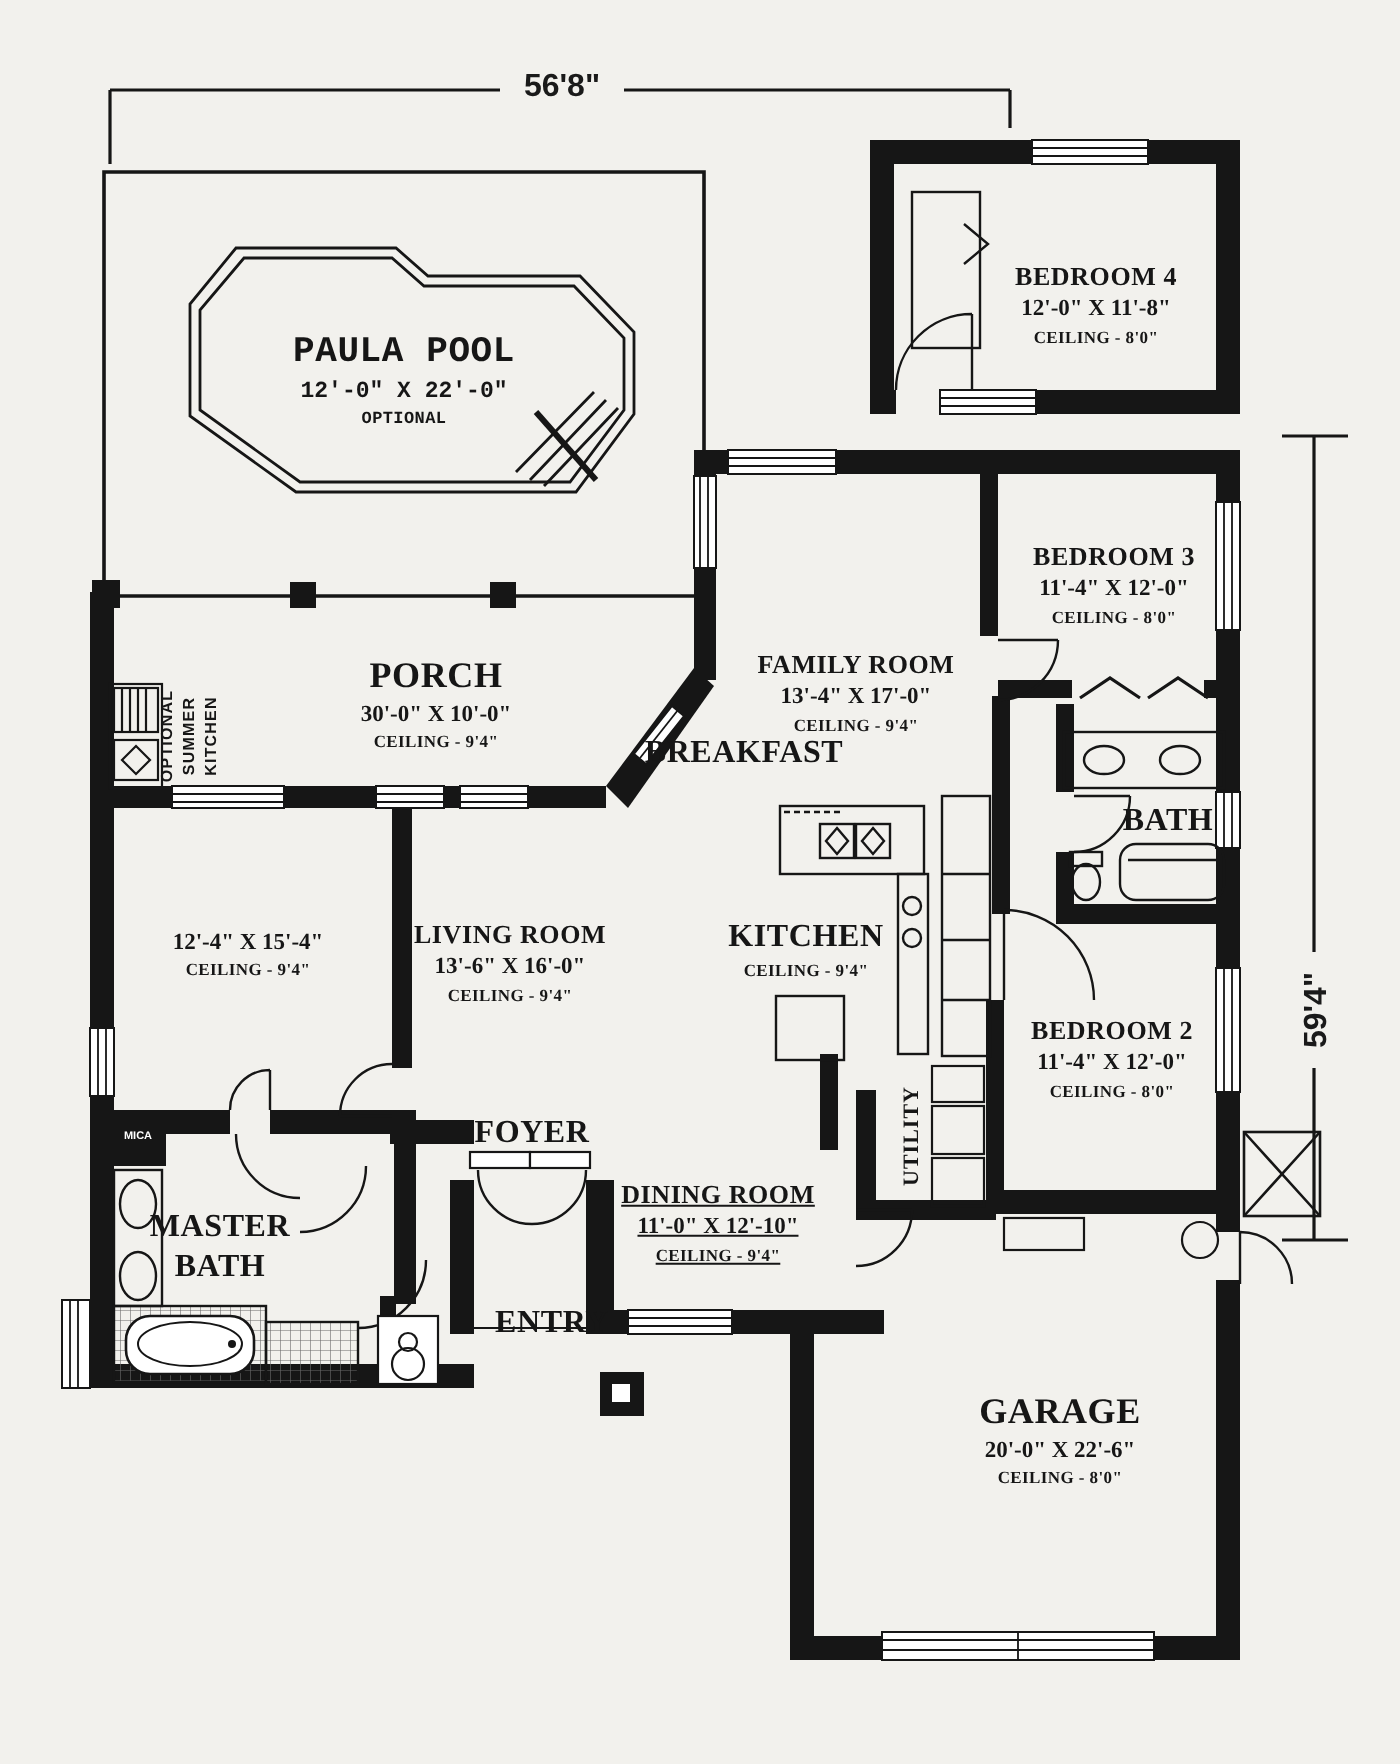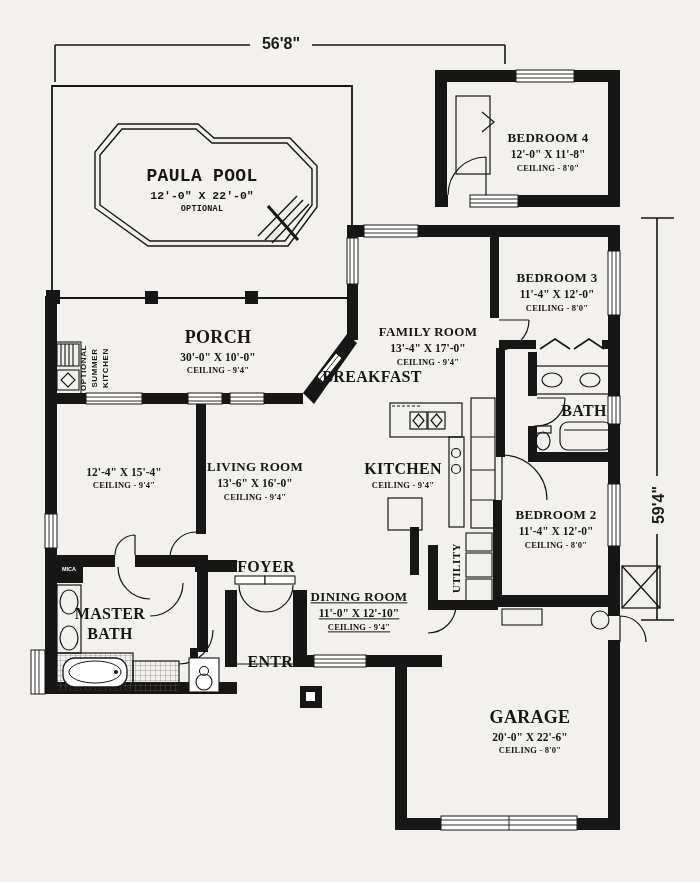--- a/index.html
+++ b/index.html
@@ -319,21 +319,21 @@
 
 <div class="lbl vert util" style="left:457px;top:568px;">
   <div>UTILITY</div>
 </div>
 
 <div class="lbl" style="left:110px;top:624px;">
   <div class="rname sm">MASTER</div>
   <div class="rname sm">BATH</div>
 </div>
 
-<div class="lbl" style="left:530px;top:719px;margin-top:12px;">
+<div class="lbl" style="left:530px;top:719px;">
   <div class="rname big">GARAGE</div>
   <div class="rdims">20'-0" X 22'-6"</div>
   <div class="rceil">CEILING - 8'0"</div>
 </div>
 
 <div class="mica" style="left:69px;top:569px;">MICA</div>
 
 </div>
 
 </body></html>

